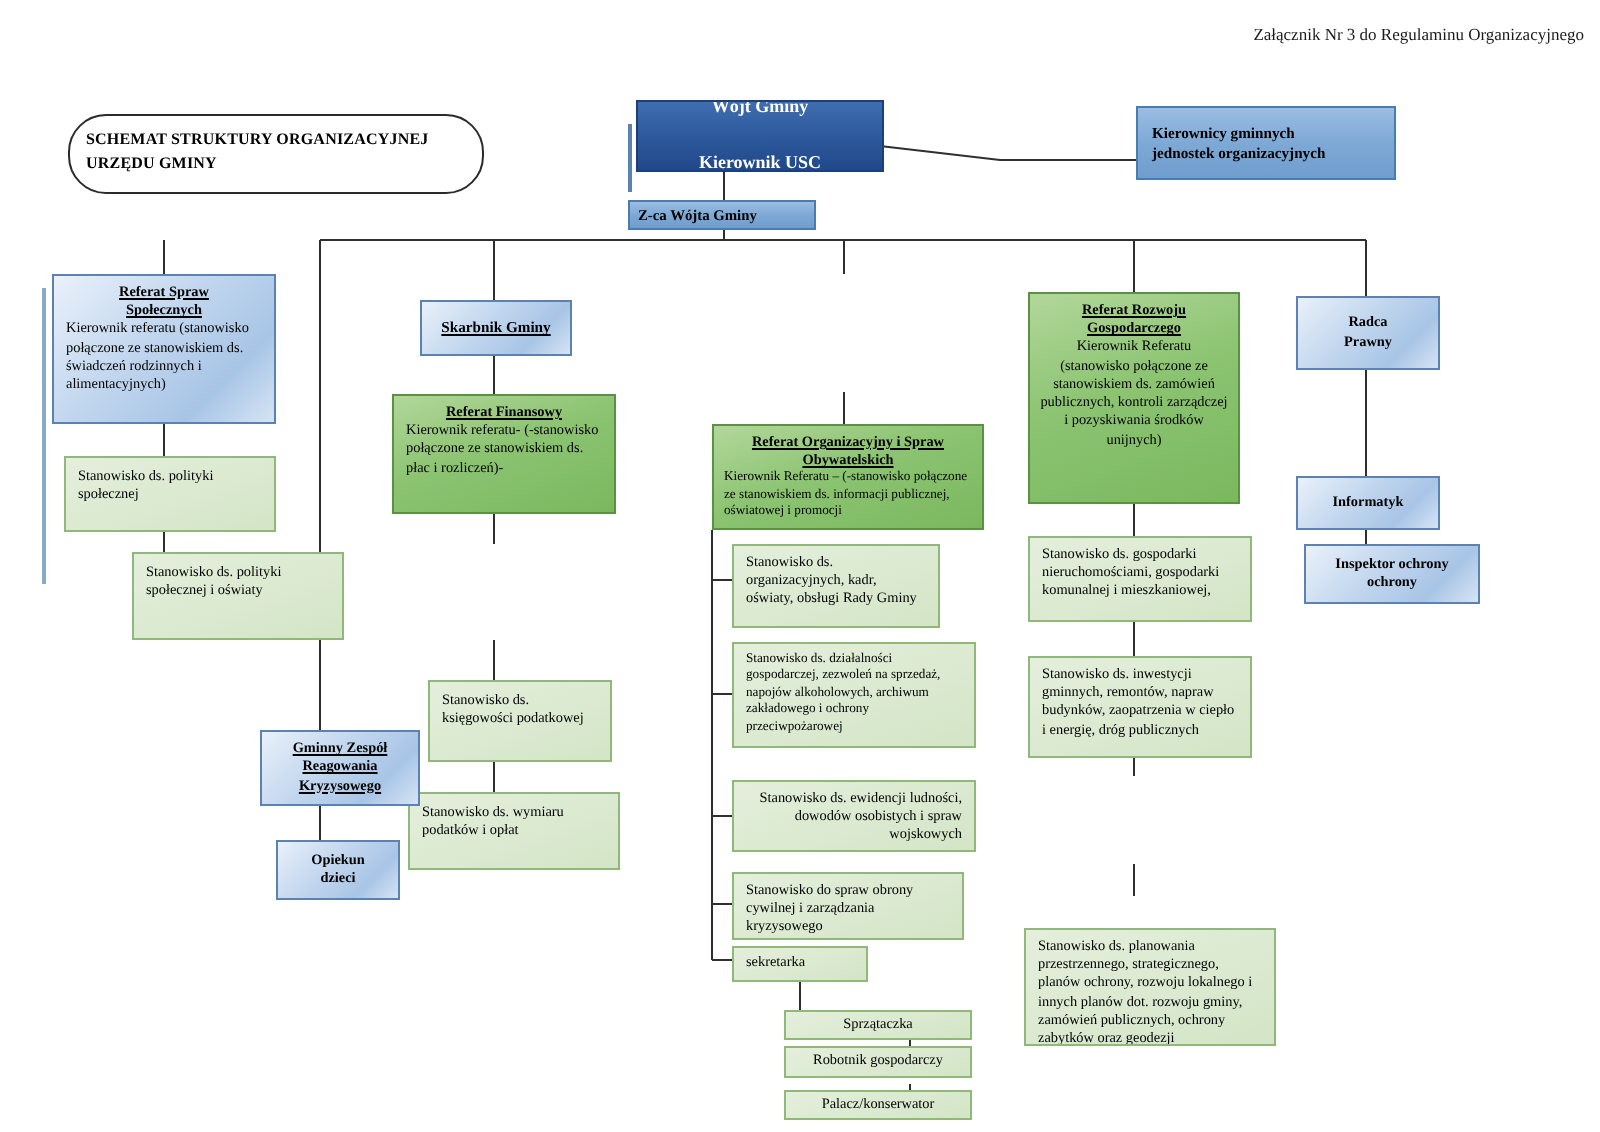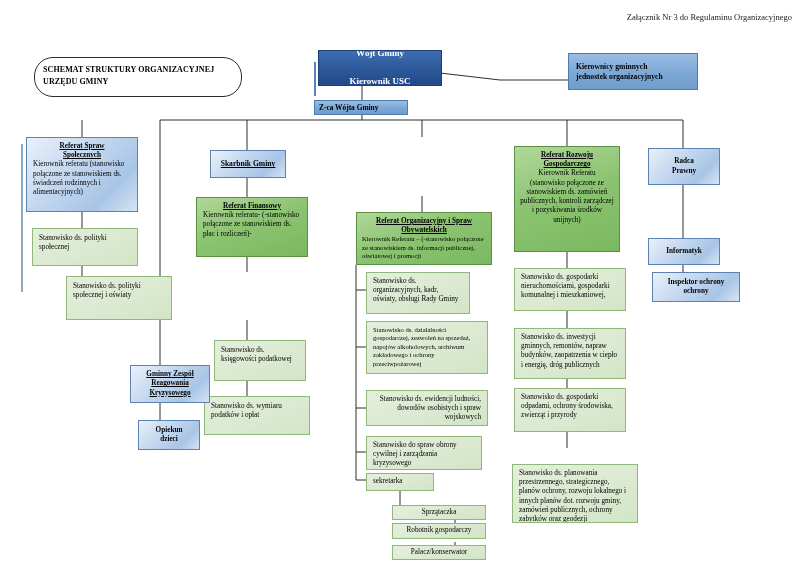--- a/index.html
+++ b/index.html
@@ -267,23 +267,20 @@
   </div>
 
   <div class="node green-light" style="left:514px; top:268px; width:112px; height:43px; padding:4px 6px;">
     <span>Stanowisko ds. gospodarki nieruchomościami, gospodarki komunalnej i mieszkaniowej,</span>
   </div>
 
   <div class="node green-light" style="left:514px; top:328px; width:112px; height:51px; padding:4px 6px;">
     <span>Stanowisko ds. inwestycji gminnych, remontów, napraw budynków, zaopatrzenia w ciepło i energię, dróg publicznych</span>
   </div>
 
-  <div class="node green-light" style="left:514px; top:388px; width:112px; height:44px; padding:4px 6px;">
-    <span>Stanowisko ds. gospodarki odpadami, ochrony środowiska, zwierząt i przyrody</span>
-  </div>
 
   <div class="node green-light" style="left:512px; top:464px; width:126px; height:59px; padding:4px 6px;">
     <span>Stanowisko ds. planowania przestrzennego, strategicznego, planów ochrony, rozwoju lokalnego i innych planów dot. rozwoju gminy, zamówień publicznych, ochrony zabytków oraz geodezji</span>
   </div>
 
   <div class="node blue-light center ctr-mid bold" style="left:648px; top:148px; width:72px; height:37px;">
     <span>Radca</span>
     <span>Prawny</span>
   </div>
 

